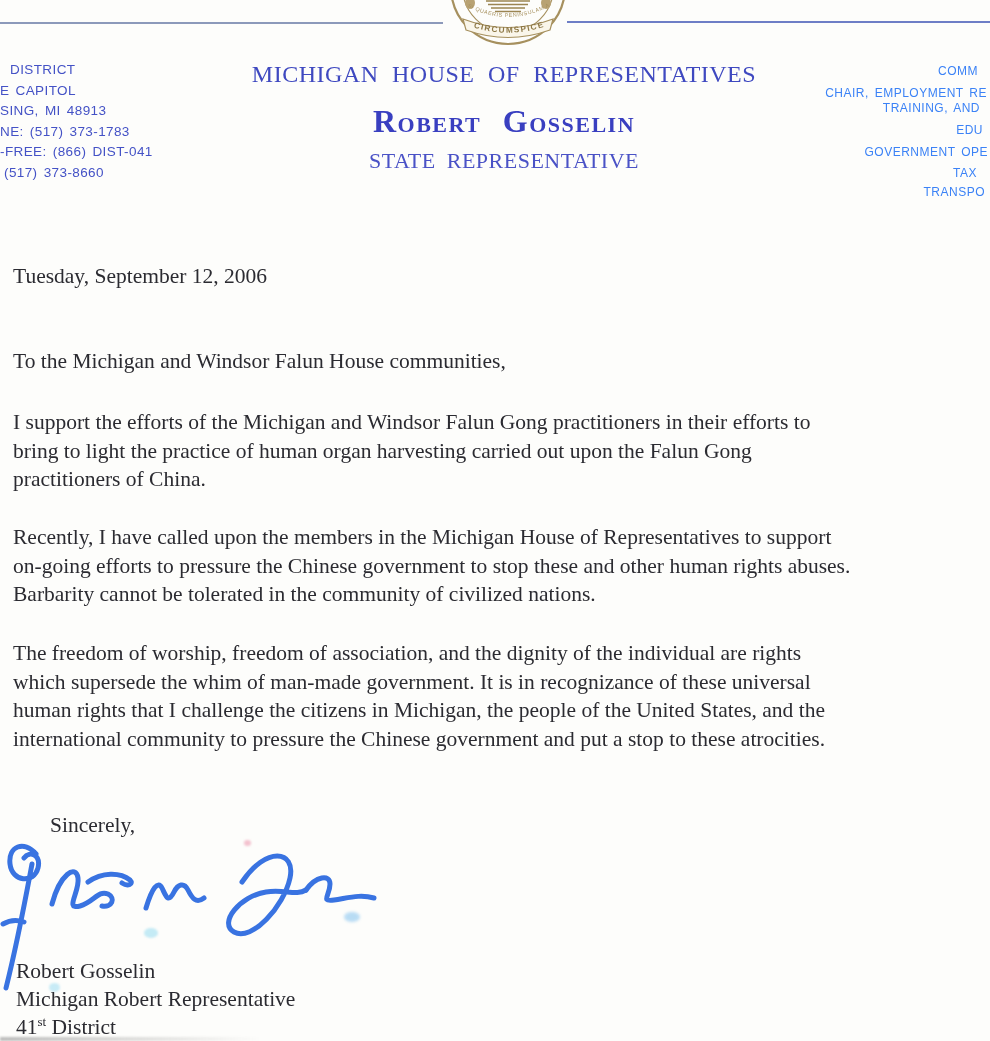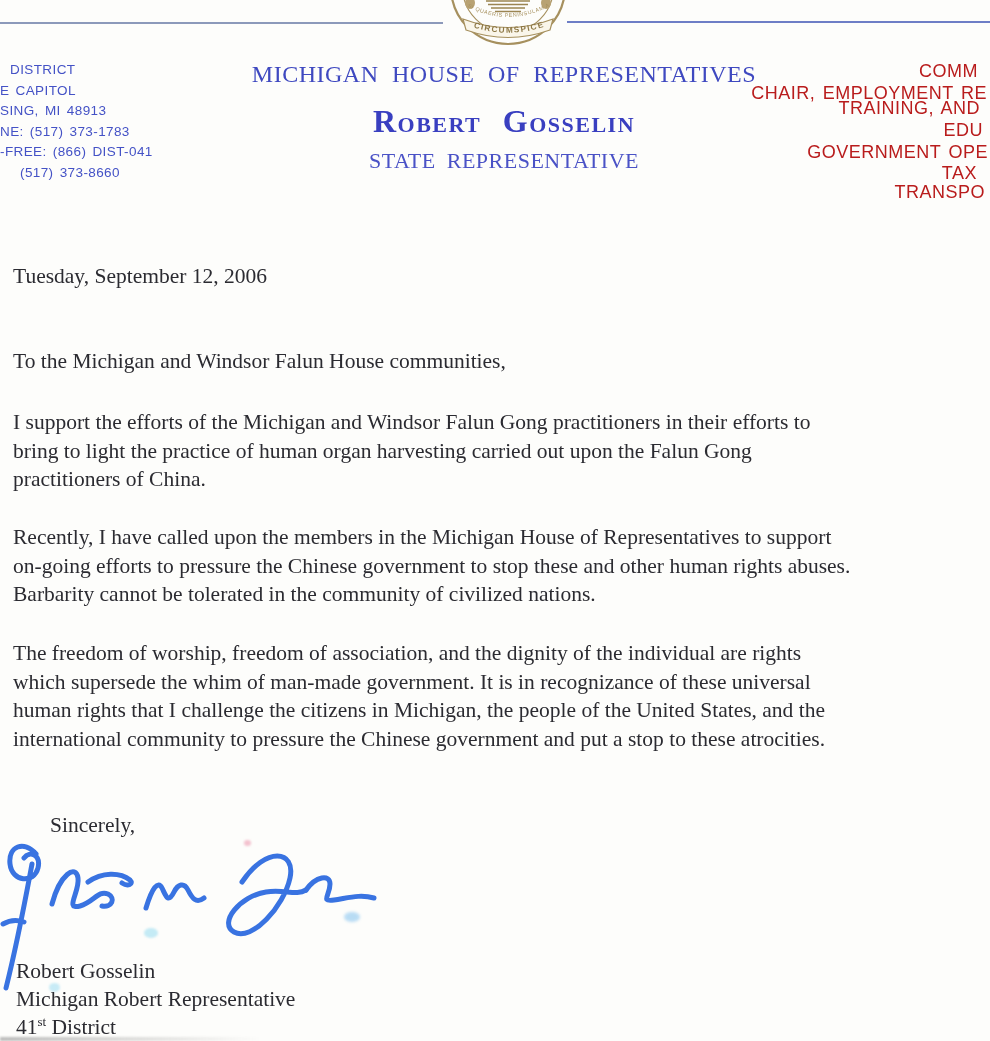--- a/index.html
+++ b/index.html
@@ -20,21 +20,21 @@
   .seal{position:absolute;left:450px;top:0;width:116px;height:46px;}
   
   .contact{
     position:absolute;top:60px;left:0;
     font-family:"Liberation Sans", sans-serif;
     font-size:13.5px;line-height:20.6px;
     letter-spacing:.4px;word-spacing:2px;
     color:#4452c6;white-space:nowrap;
   }
   .contact .cl1{padding-left:10px;}
-  .contact .cl6{padding-left:20px;}
+  .contact .cl6{padding-left:4px;}
   
   .org{
     position:absolute;top:61px;left:0;right:-18px;
     text-align:center;
     font-size:24px;line-height:1.1;
     letter-spacing:.5px;word-spacing:7px;
     color:#3f49c0;white-space:nowrap;
   }
   .rep-name{
     position:absolute;top:104px;left:0;right:-18px;
@@ -49,23 +49,23 @@
     text-align:center;
     font-size:22px;line-height:1.1;
     letter-spacing:.5px;word-spacing:5px;
     color:#4a52c6;white-space:nowrap;
   }
   
   .committees{position:absolute;top:0;right:0;left:0;height:210px;pointer-events:none;}
   .committees .cline{
     position:absolute;
     font-family:"Liberation Sans", sans-serif;
-    font-size:18px;line-height:14px;
+    font-size:12px;line-height:14px;
     letter-spacing:.5px;word-spacing:2px;
-    color:#b91c1c;white-space:nowrap;
+    color:#3b82f6;white-space:nowrap;
   }
   .cm1{top:64px;right:12px;}
   .cm2{top:86px;right:3px;}
   .cm3{top:101px;right:10px;}
   .cm4{top:123px;right:7px;}
   .cm5{top:145px;right:2px;}
   .cm6{top:166px;right:13px;}
   .cm7{top:185px;right:5px;}
   
   .bodyblock{

